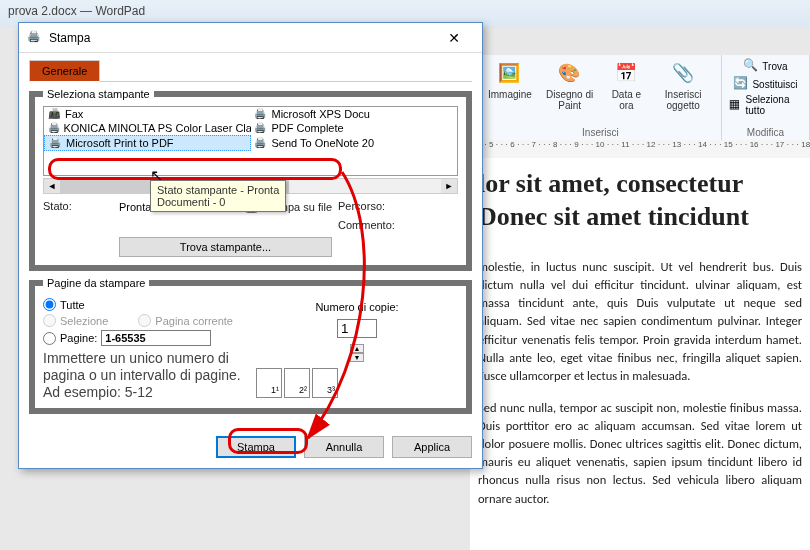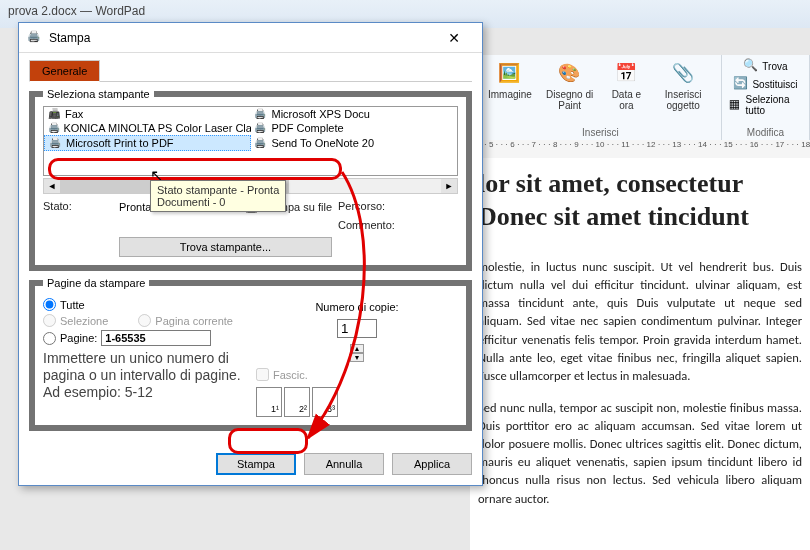--- a/index.html
+++ b/index.html
@@ -240,24 +240,20 @@
         </div>
         <div class="pages-right">
           <div class="copies">
             <span>Numero di copie:</span>
             <input type="text" value="1" style="">
             <div class="spin">
                 <div>▲</div>
                 <div>▼</div>
               </div>
           </div>
-          <label class="chk disabled" style="color:#999">
-              <input type="checkbox" disabled="" style="">
-              <span>Fascic.</span>
-            </label>
           <div class="collate-img">
             <div class="page-stack">1¹</div>
             <div class="page-stack">2²</div>
             <div class="page-stack">3³</div>
           </div>
         </div>
       </div>
     </fieldset>
   </div>
   <div class="dlg-buttons">

